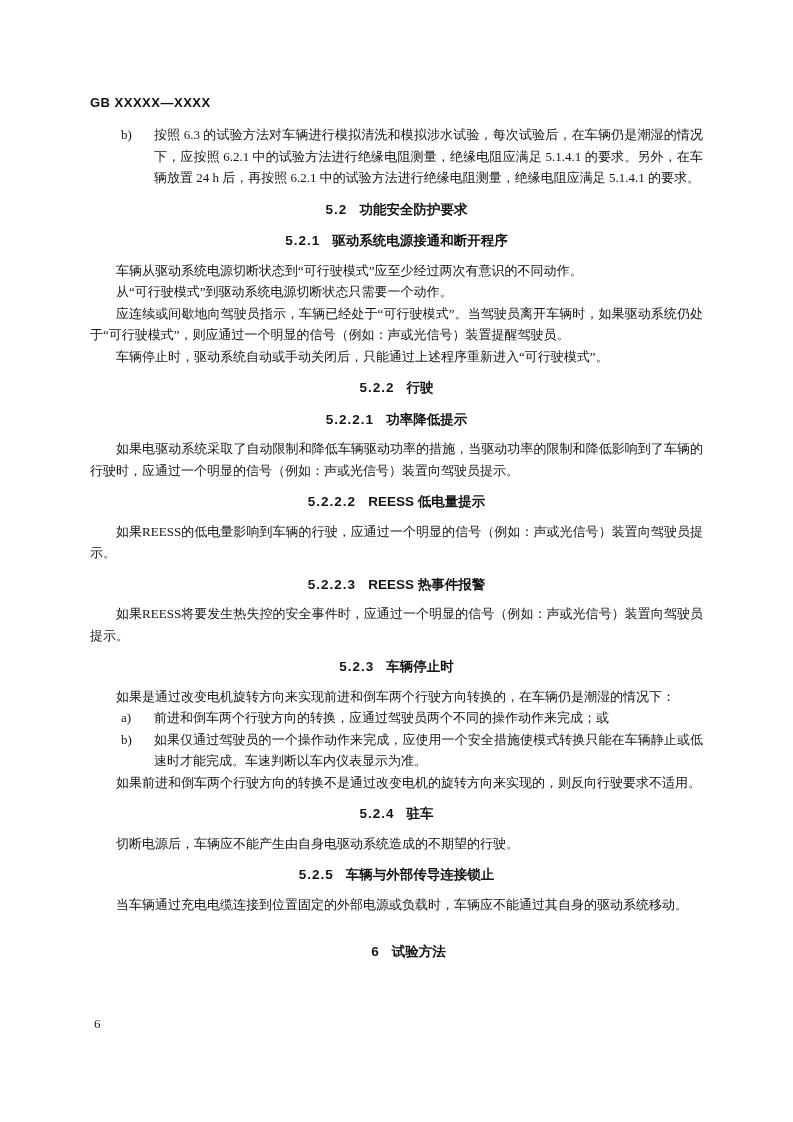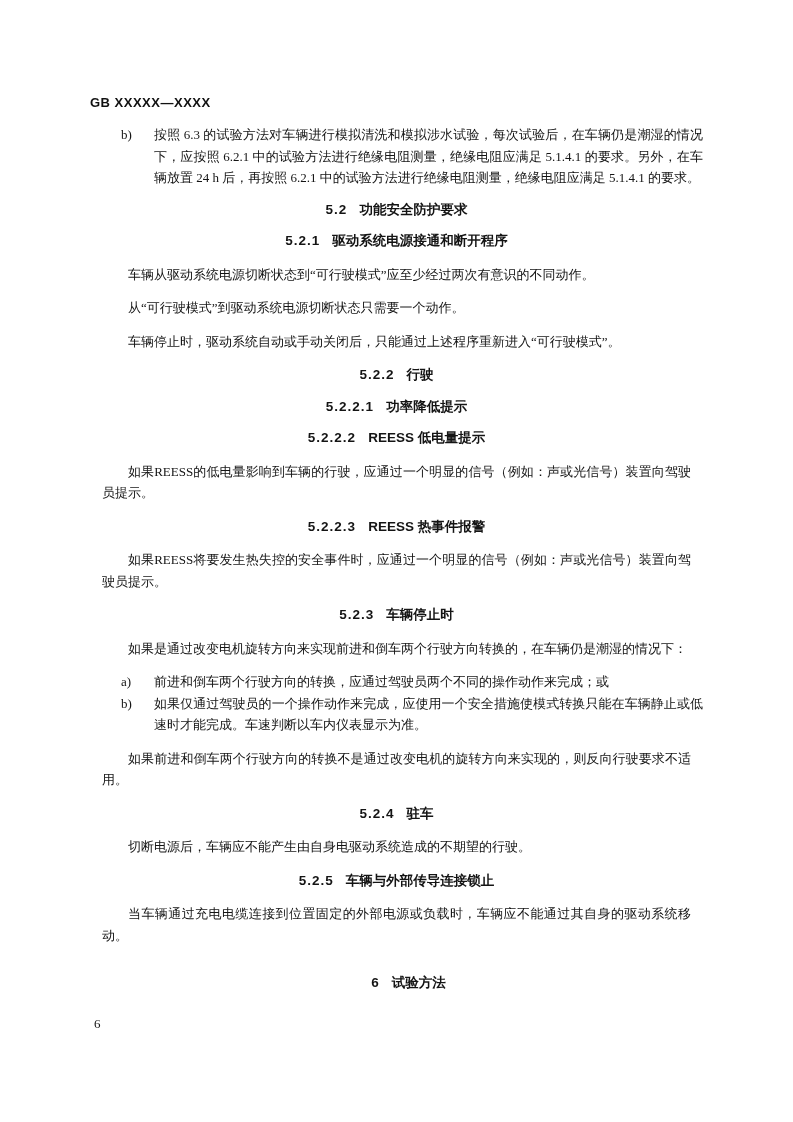--- a/index.html
+++ b/index.html
@@ -57,21 +57,21 @@
     display: inline-block;
     margin-right: 0.9em;
     letter-spacing: 1px;
   }
   .heading-top {
     margin-top: 26px;
     margin-left: 24px;
   }
   .para {
     text-indent: 2em;
-    margin: 12px;
+    margin: 0;
   }
   .page-number {
     position: absolute;
     top: 1016px;
     left: 94px;
     font-size: 13px;
     font-family: "Liberation Serif", "DejaVu Serif", serif;
     color: #141414;
   }
 </style>
@@ -92,30 +92,32 @@
     <h2 class="heading">
       <span class="h-num">5.2</span><span>功能安全防护要求</span>
     </h2>
 
     <h3 class="heading">
       <span class="h-num">5.2.1</span><span>驱动系统电源接通和断开程序</span>
     </h3>
 
     <p class="para">车辆从驱动系统电源切断状态到“可行驶模式”应至少经过两次有意识的不同动作。</p>
     <p class="para">从“可行驶模式”到驱动系统电源切断状态只需要一个动作。</p>
+    <p class="para">应连续或间歇地向驾驶员指示，车辆已经处于“可行驶模式”。当驾驶员离开车辆时，如果驱动系统仍处于“可行驶模式”，则应通过一个明显的信号（例如：声或光信号）装置提醒驾驶员。</p>
     <p class="para">车辆停止时，驱动系统自动或手动关闭后，只能通过上述程序重新进入“可行驶模式”。</p>
 
     <h3 class="heading">
       <span class="h-num">5.2.2</span><span>行驶</span>
     </h3>
 
     <h4 class="heading">
       <span class="h-num">5.2.2.1</span><span>功率降低提示</span>
     </h4>
 
+    <p class="para">如果电驱动系统采取了自动限制和降低车辆驱动功率的措施，当驱动功率的限制和降低影响到了车辆的行驶时，应通过一个明显的信号（例如：声或光信号）装置向驾驶员提示。</p>
 
     <h4 class="heading">
       <span class="h-num">5.2.2.2</span><span>REESS 低电量提示</span>
     </h4>
 
     <p class="para">如果REESS的低电量影响到车辆的行驶，应通过一个明显的信号（例如：声或光信号）装置向驾驶员提示。</p>
 
     <h4 class="heading">
       <span class="h-num">5.2.2.3</span><span>REESS 热事件报警</span>
     </h4>

